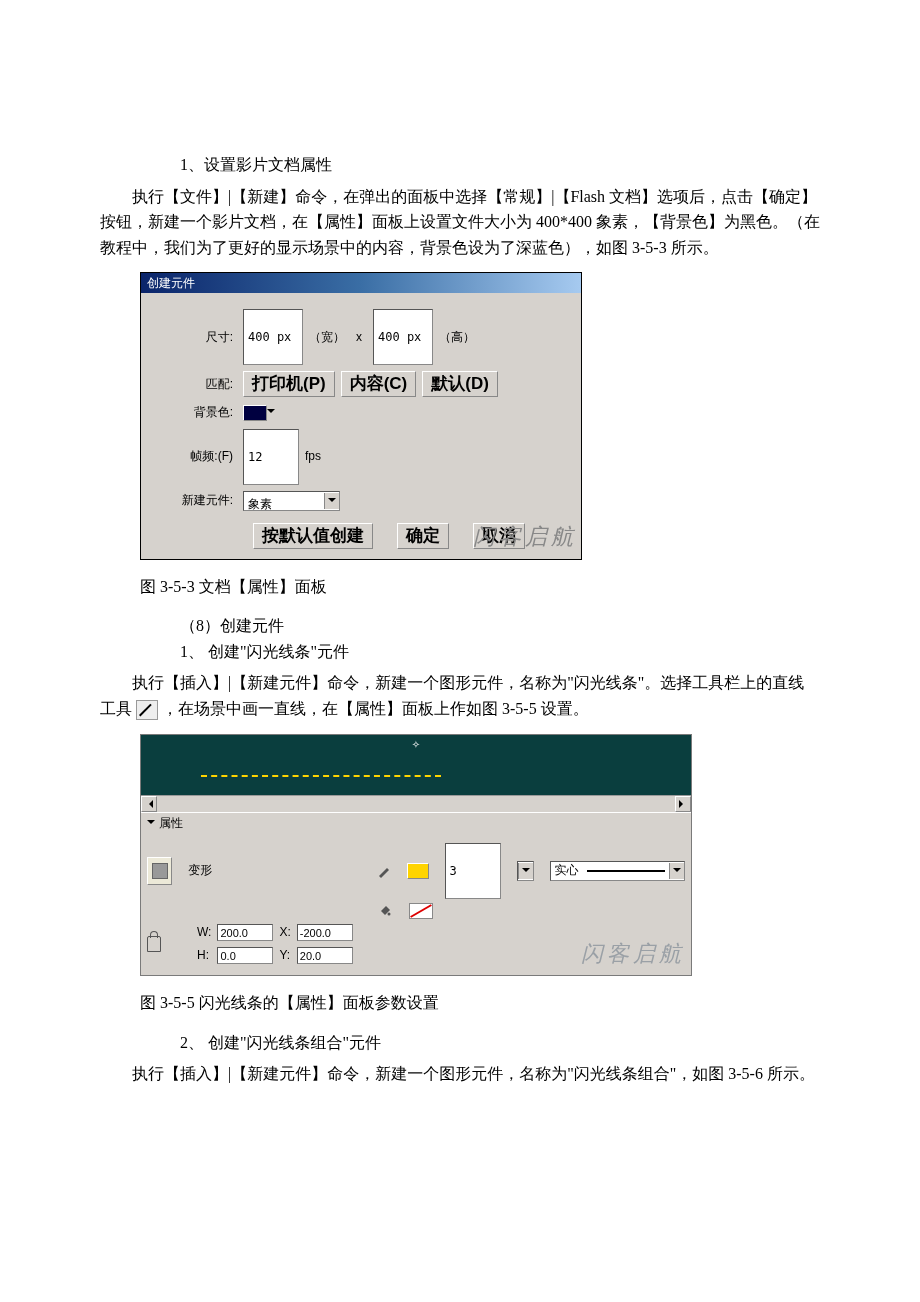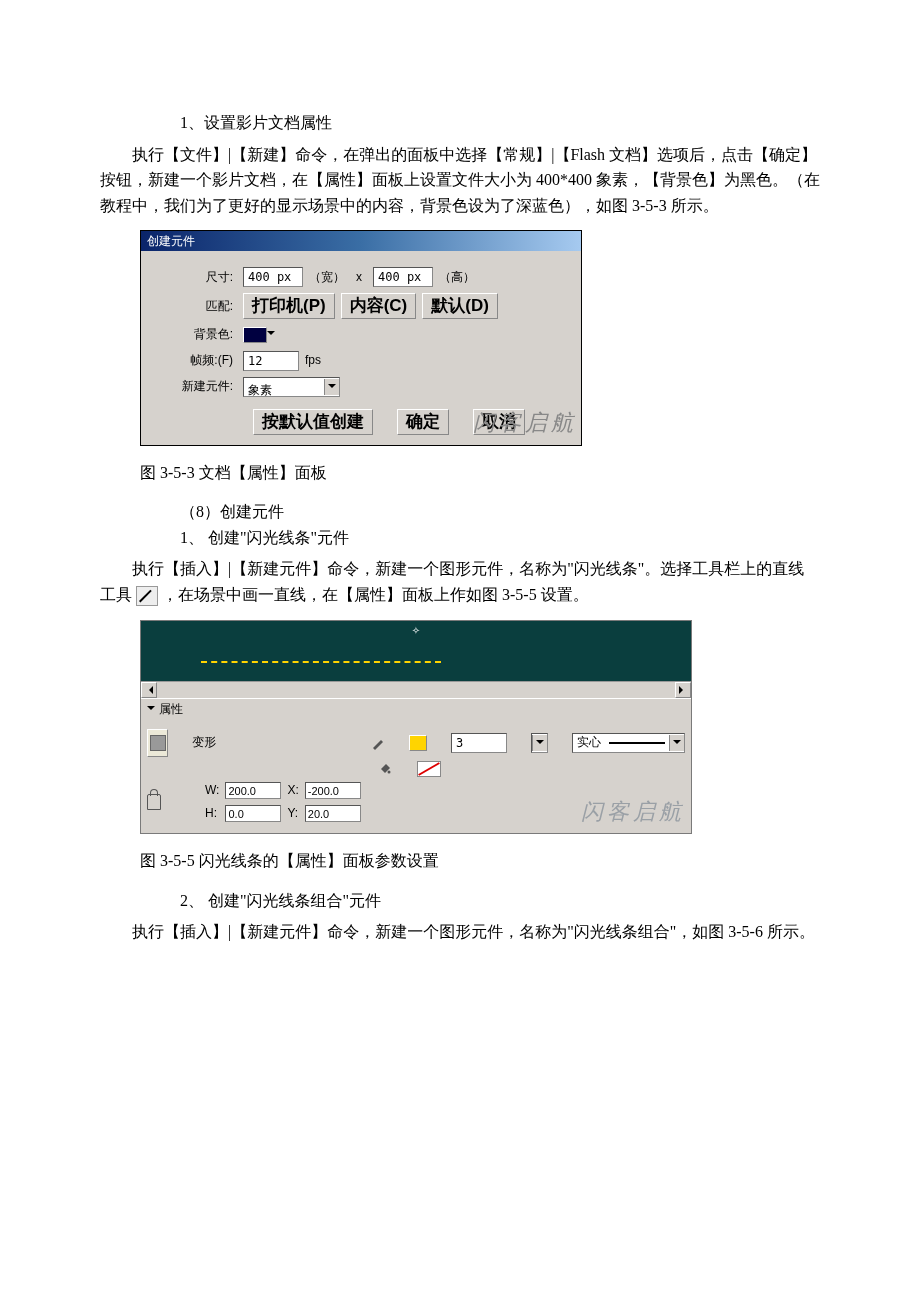--- a/index.html
+++ b/index.html
@@ -7,20 +7,21 @@
     padding: 0;
     background: #fff;
     font-family: "SimSun", "宋体", serif;
     font-size: 16px;
     color: #000;
     width: 920px;
   }
   .page {
     padding: 110px 100px 40px 100px;
     line-height: 1.6;
+    margin-top: 42px;
   }
   .indent-1 { padding-left: 80px; }
   .para { text-indent: 2em; margin: 6px 0; }
   .caption { margin: 14px 0 14px 40px; }
 
   
   .dlg1-wrap { margin: 12px 0 10px 40px; }
   .dlg1 {
     width: 440px;
     background: #d6d2cd;
@@ -37,21 +38,21 @@
     background: linear-gradient(to right, #0a246a 0%, #3a6ea5 50%, #a6caf0 100%);
     font-family: "SimSun", sans-serif;
   }
   .dlg1-body { padding: 10px 12px 10px 12px; }
   .row { display: flex; align-items: center; margin: 6px 0; gap: 6px; }
   .lbl { width: 80px; text-align: right; padding-right: 4px; }
   .tbox {
     background: #fff;
     border: 1px solid #888;
     border-top-color:#555; border-left-color:#555;
-    padding: 1px 4px;
+    padding: 19px 4px;
     min-width: 46px;
     height: 16px;
     line-height: 16px;
     font-family: monospace, "SimSun";
     font-size: 12px;
   }
   .btn {
     background: #d6d2cd;
     border: 1px solid #888;
     border-top-color:#fff; border-left-color:#fff;
@@ -146,21 +147,21 @@
     background:#d6d2cd; height:20px; line-height:20px;
     border-top:1px solid #fff;
     padding-left:6px;
     display:flex; align-items:center; gap:4px;
   }
   .panel-header .dd{width:0;height:0;border:4px solid transparent;border-top-color:#000;margin-top:3px;}
   .panel-body{
     background:#d6d2cd; padding:6px 6px 6px 6px;
     position:relative;
   }
-  .prow{ display:flex; align-items:center; gap:24px; margin:4px 0;}
+  .prow{ display:flex; align-items:center; gap:16px; margin:4px 0;}
   .shape-ico{
     width:26px;height:26px; background:#ece9d8;
     border:1px solid #fff; border-right-color:#888; border-bottom-color:#888;
     display:flex;align-items:center;justify-content:center;
   }
   .shape-ico .inner{
     width:14px;height:14px;background:#999;border:1px solid #666;
   }
   .stroke-swatch{
     width:22px;height:14px;background:#ffd400;

